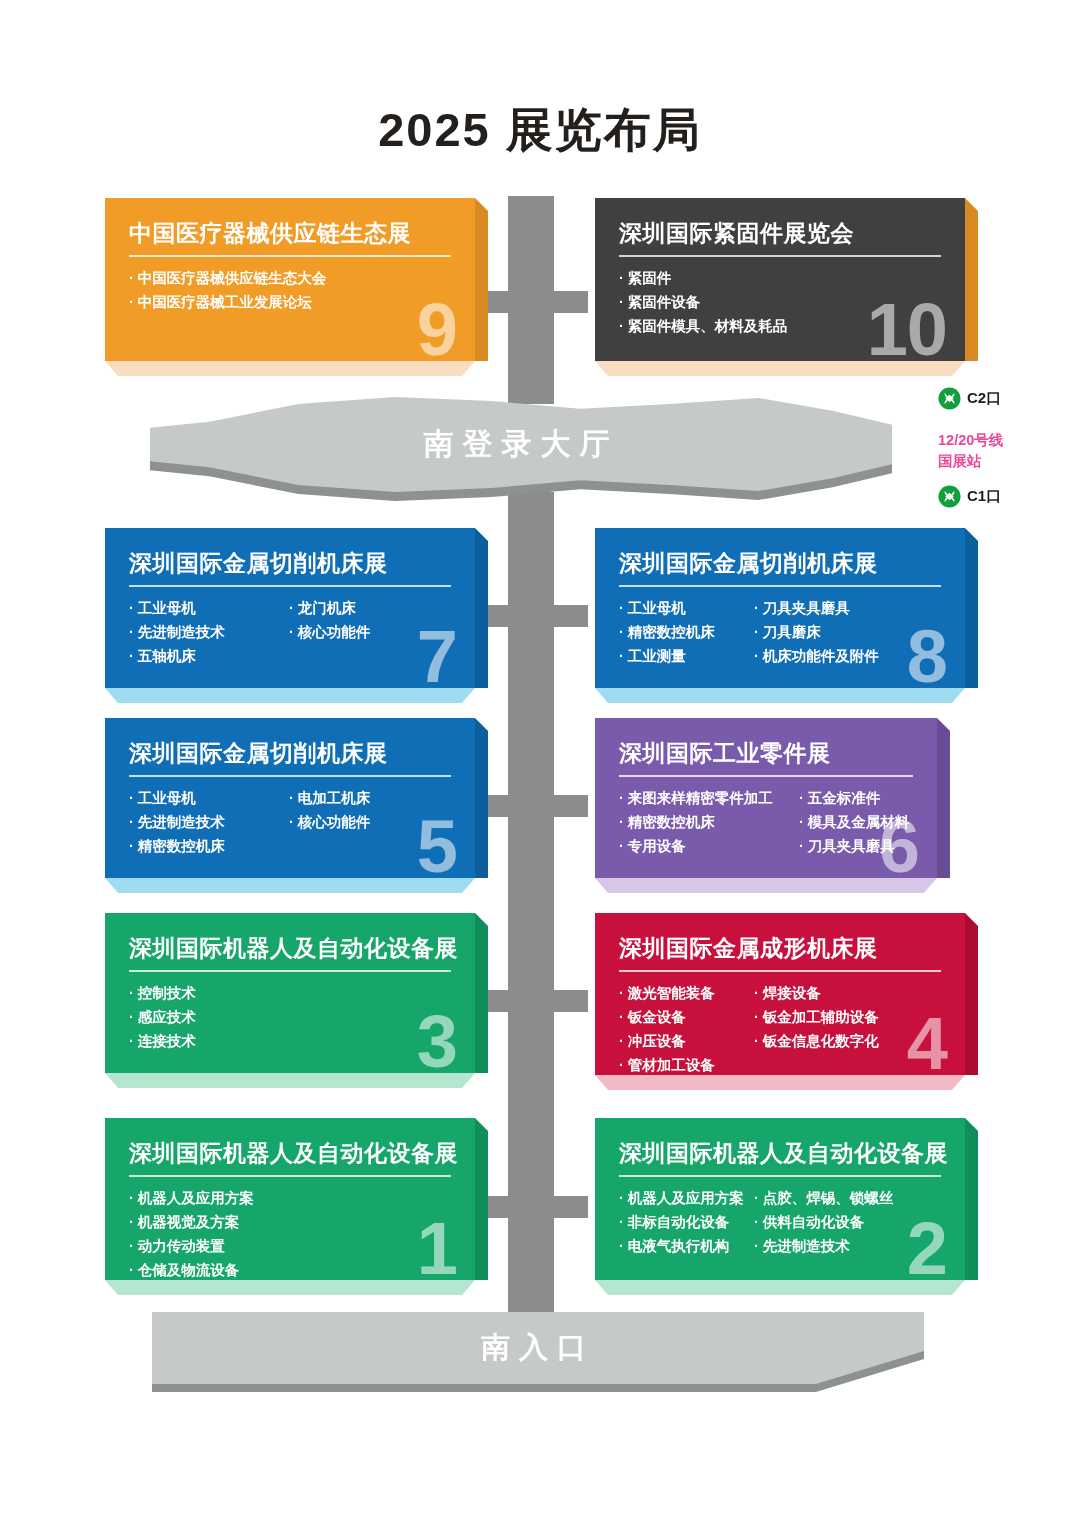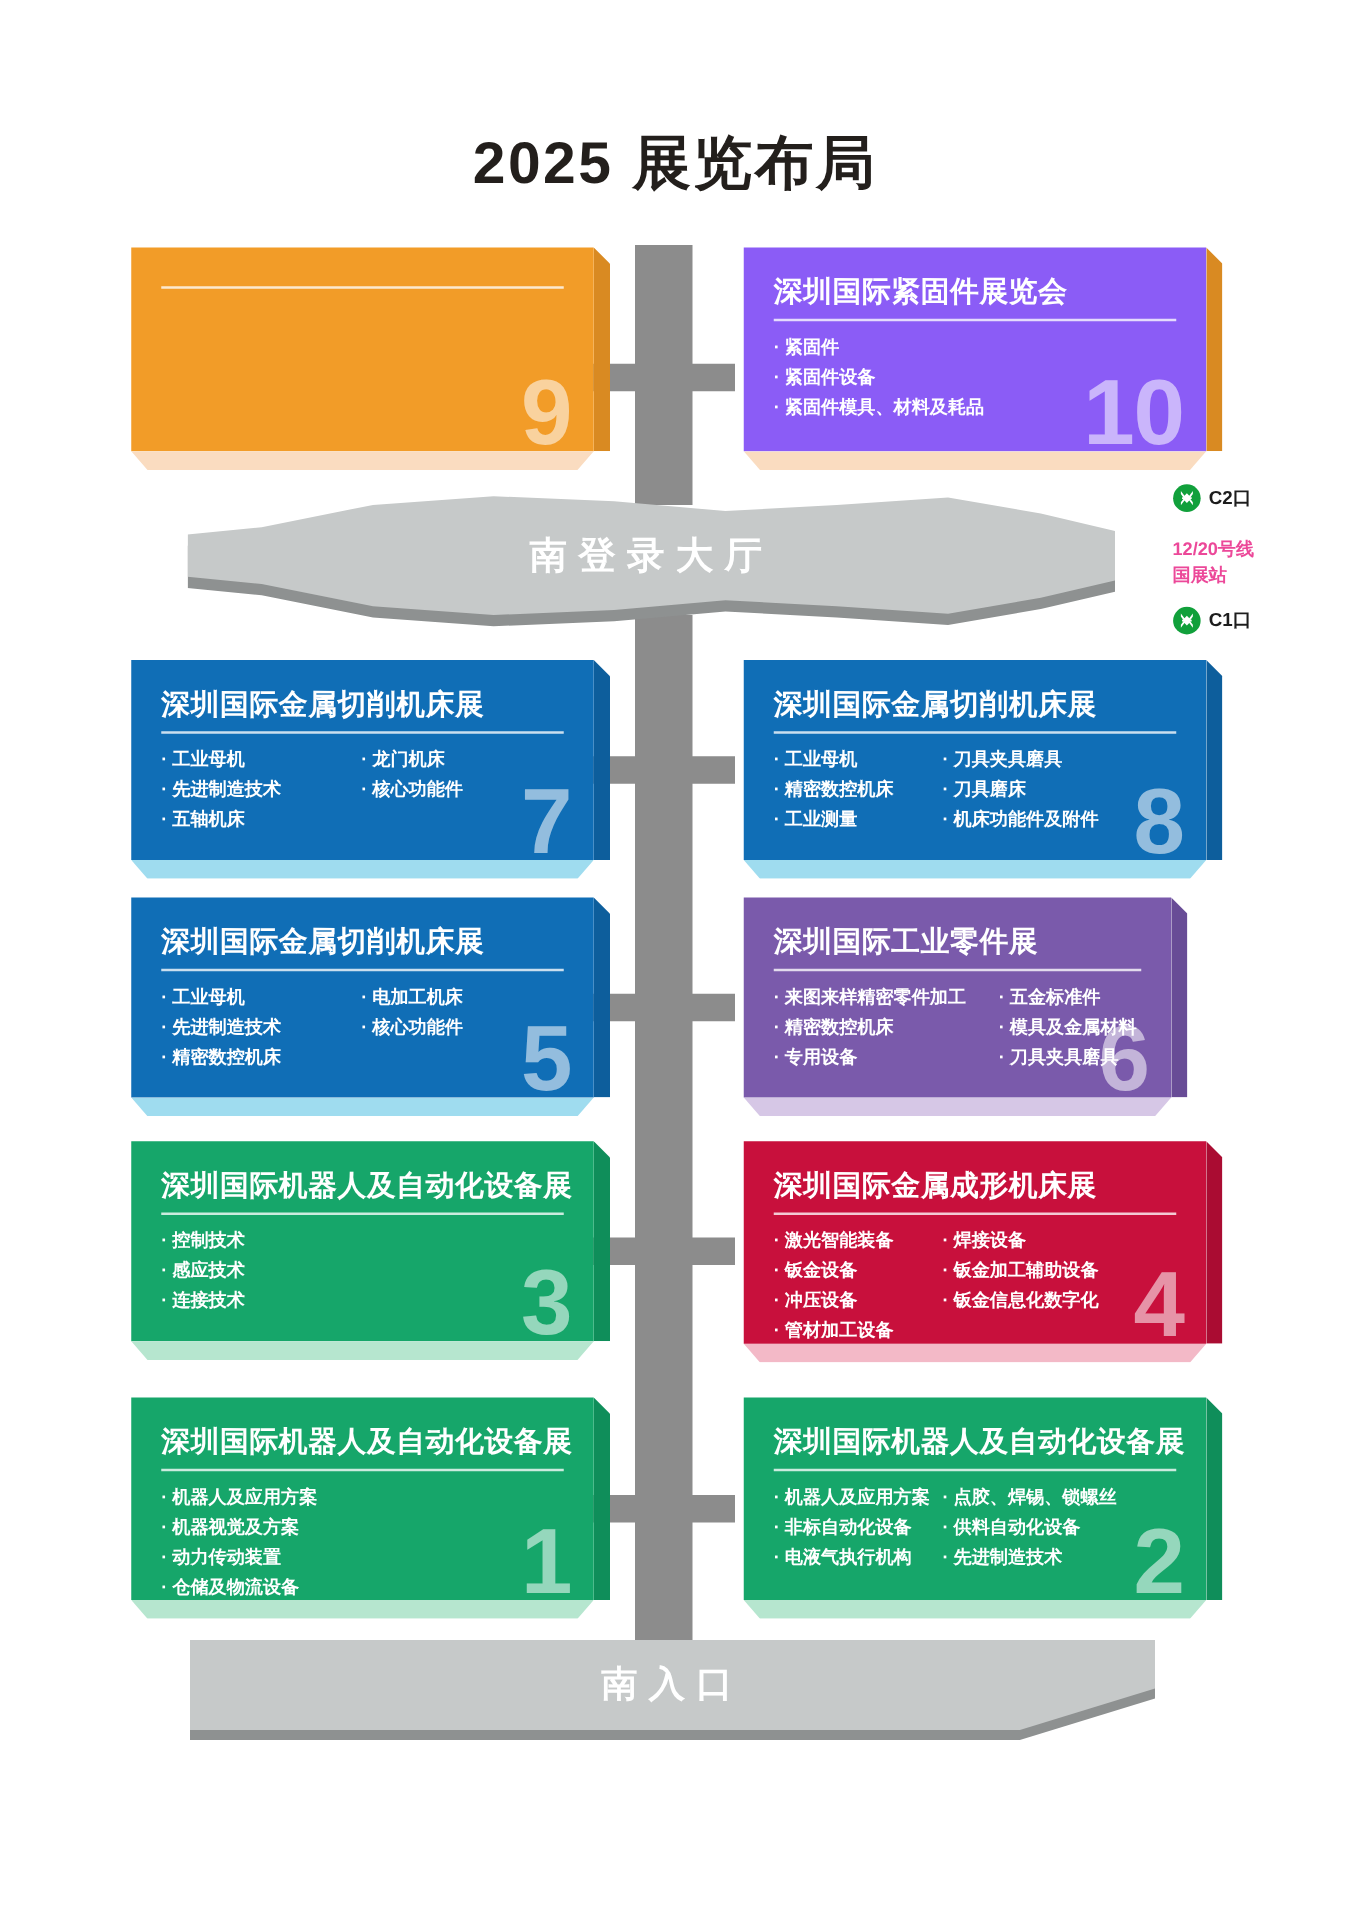--- a/index.html
+++ b/index.html
@@ -163,25 +163,32 @@
       <rect x="16" y="22.5" width="16" height="3" fill="#ffffff"></rect>
     </svg>
     <span class="metro-text">C1口</span>
   </div>
 
   <div id="halls-layer">
       <div class="hall" style="left: 105px; top: 198px; width: 370px; height: 163px; background: rgb(242, 156, 40);">
         <div class="hall-bevel" style="background: rgb(217, 138, 34);"></div>
         <div class="hall-reflect" style="background: rgb(250, 220, 192);"></div>
         <div class="hall-body">
-          <div class="hall-rule"></div>
+          <div class="hall-title">中国医疗器械供应链生态展</div>
+          <div class="hall-rule"></div>
+          <div class="hall-cols">
+            <div class="hall-col">
+              <div class="hall-item">中国医疗器械供应链生态大会</div>
+              <div class="hall-item">中国医疗器械工业发展论坛</div>
+            </div>
+          </div>
         </div>
         <div class="hall-num">9</div>
       </div>
-      <div class="hall" style="left: 595px; top: 198px; width: 370px; height: 163px; background: #8b5cf6;">
+      <div class="hall" style="left: 595px; top: 198px; width: 370px; height: 163px; background: #404040;">
         <div class="hall-bevel" style="background: rgb(217, 138, 34);"></div>
         <div class="hall-reflect" style="background: rgb(250, 220, 192);"></div>
         <div class="hall-body">
           <div class="hall-title">深圳国际紧固件展览会</div>
           <div class="hall-rule"></div>
           <div class="hall-cols">
             <div class="hall-col">
               <div class="hall-item">紧固件</div>
               <div class="hall-item">紧固件设备</div>
               <div class="hall-item">紧固件模具、材料及耗品</div>

